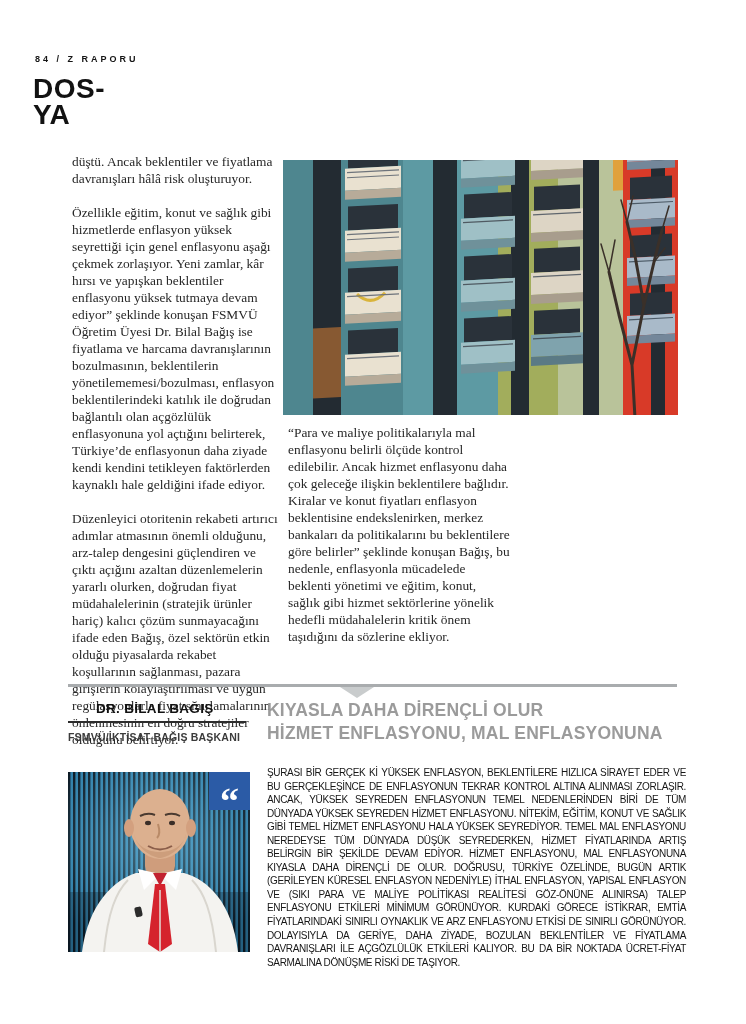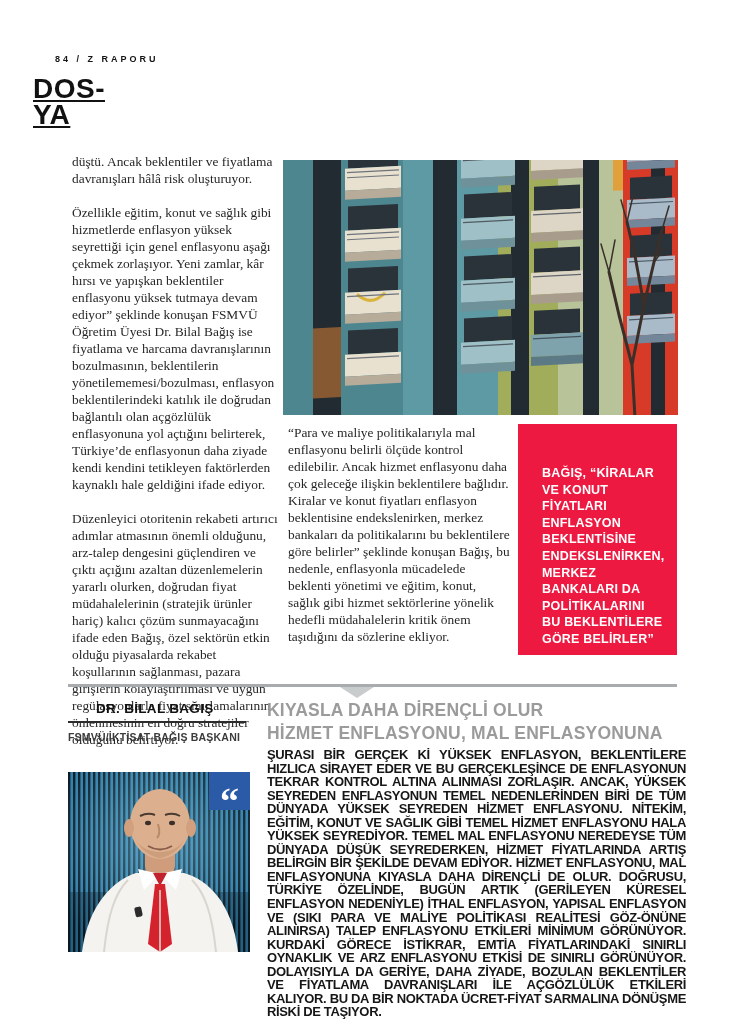--- a/index.html
+++ b/index.html
@@ -1,20 +1,20 @@
 <!DOCTYPE html>
 <html><head>
 <meta charset="utf-8">
 <style>
   html,body{margin:0;padding:0;background:#ffffff;}
   .page{position:relative;width:746px;height:1024px;background:#ffffff;overflow:hidden;
         font-family:"Liberation Sans",sans-serif;color:#111;}
-  .folio{position:absolute;left:35px;top:54px;font-size:9px;font-weight:800;letter-spacing:3px;color:#151515;margin-left:20px;}
+  .folio{position:absolute;left:35px;top:54px;font-size:9px;font-weight:800;letter-spacing:3px;color:#151515;}
   .section-title{position:absolute;left:33px;top:76px;margin:0;font-size:28px;line-height:26px;
-        font-weight:900;letter-spacing:.5px;color:#121212;text-decoration:underline;}
+        font-weight:900;letter-spacing:.5px;color:#121212;}
   .col{position:absolute;font-family:"Liberation Serif",serif;font-size:13.4px;line-height:17px;color:#272727;}
   .col p{margin:0 0 17px 0;}
   .col1{left:72px;top:153px;width:208px;}
   .col2{left:288px;top:424px;width:223px;}
   .photo-building{position:absolute;left:283px;top:160px;width:395px;height:255px;}
   .photo-building svg{display:block;width:100%;height:100%;}
   .redbox{position:absolute;left:518px;top:424px;width:159px;height:231px;box-sizing:border-box;
         padding:41px 12px 0 24px;font-weight:800;font-size:12.5px;line-height:16.6px;letter-spacing:.2px;}
   .divider{position:absolute;left:68px;top:684px;width:609px;height:3px;background:#a9acae;}
   .pointer{position:absolute;left:340px;top:687px;width:0;height:0;
@@ -23,21 +23,21 @@
   .author-rule{position:absolute;left:68px;top:721px;width:178px;height:2px;background:#2c2c2c;}
   .author-title{position:absolute;left:68px;top:731px;font-size:10.5px;font-weight:700;letter-spacing:.2px;color:#3b3b3b;}
   .photo-author{position:absolute;left:68px;top:772px;width:182px;height:180px;}
   .photo-author svg{display:block;width:100%;height:100%;}
   .quote-badge{position:absolute;left:209px;top:772px;width:41px;height:38px;color:#fff;
         font-family:"Liberation Serif",serif;font-weight:700;font-size:38px;line-height:58px;
         text-align:center;overflow:hidden;}
   .iv-heading{position:absolute;left:267px;top:699px;width:420px;font-size:17.5px;font-weight:800;
         line-height:23px;letter-spacing:.2px;}
   .iv-heading span{display:block;}
-  .iv-body{position:absolute;left:267px;top:748px;width:419px;font-size:13px;font-weight:700;
+  .iv-body{position:absolute;left:267px;top:766px;width:419px;font-size:10px;font-weight:400;
         line-height:13.55px;letter-spacing:-.35px;color:#161616;text-align:justify;}
 </style>
 </head>
 <body>
 
 <div class="page">
 
   <div class="folio">84 / Z RAPORU</div>
 
   <h1 class="section-title"><span>DOS-</span><br><span>YA</span></h1>
@@ -179,23 +179,20 @@
         <path d="M352,258 L349,205 M349,205 L336,155 M349,205 L361,145 M361,145 L371,102 M361,145 L352,96 M336,155 L326,112 M371,102 L379,70 M352,96 L344,62" stroke-width="3"></path>
         <path d="M326,112 L318,84 M326,112 L332,80 M344,62 L338,40 M344,62 L350,36 M379,70 L386,46 M371,102 L382,88" stroke-width="1.5"></path>
       </g>
     </svg>
   </div>
 
   <div class="col col2">
     <p>“Para ve maliye politikalarıyla mal enflasyonu belirli ölçüde kontrol edilebilir. Ancak hizmet enflasyonu daha çok geleceğe ilişkin beklentilere bağlıdır. Kiralar ve konut fiyatları enflasyon beklentisine endekslenirken, merkez bankaları da politikalarını bu beklentilere göre belirler” şeklinde konuşan Bağış, bu nedenle, enflasyonla mücadelede beklenti yönetimi ve eğitim, konut, sağlık gibi hizmet sektörlerine yönelik hedefli müdahalelerin kritik önem taşıdığını da sözlerine ekliyor.</p>
   </div>
 
-  <div class="redbox" style="background: rgb(237, 25, 65); color: rgb(255, 255, 255);">
-    <span>BAĞIŞ, “KİRALAR VE KONUT FİYATLARI ENFLASYON BEKLENTİSİNE ENDEKSLENİRKEN, MERKEZ BANKALARI DA POLİTİKALARINI BU BEKLENTİLERE GÖRE BELİRLER”</span>
-  </div>
 
   <div class="divider"></div>
   <div class="pointer"></div>
 
   <div class="author-name">DR. BİLAL BAĞIŞ</div>
   <div class="author-rule"></div>
   <div class="author-title">FSMVÜ/İKTİSAT BAĞIŞ BAŞKANI</div>
 
   <div class="photo-author">
     <svg viewBox="0 0 182 180" preserveAspectRatio="none">

